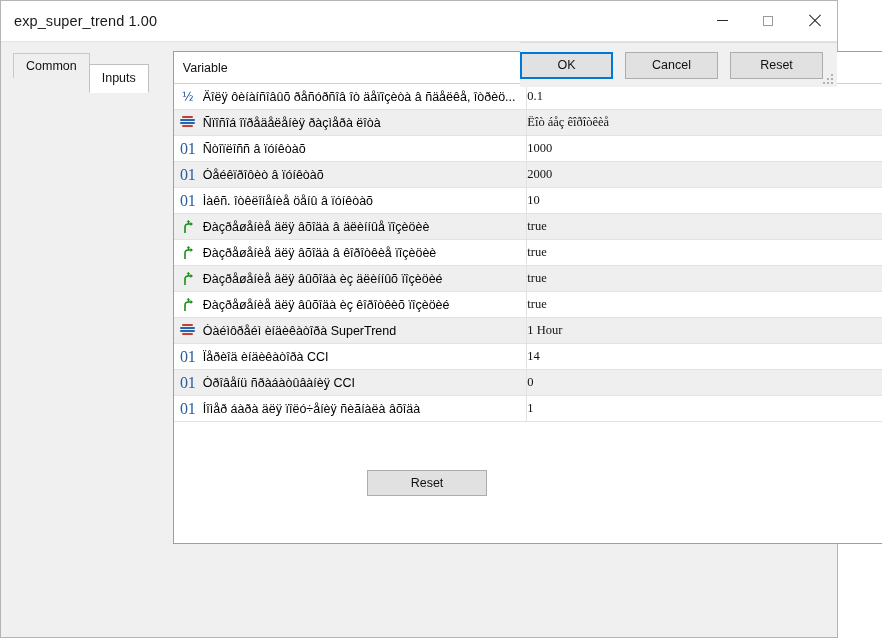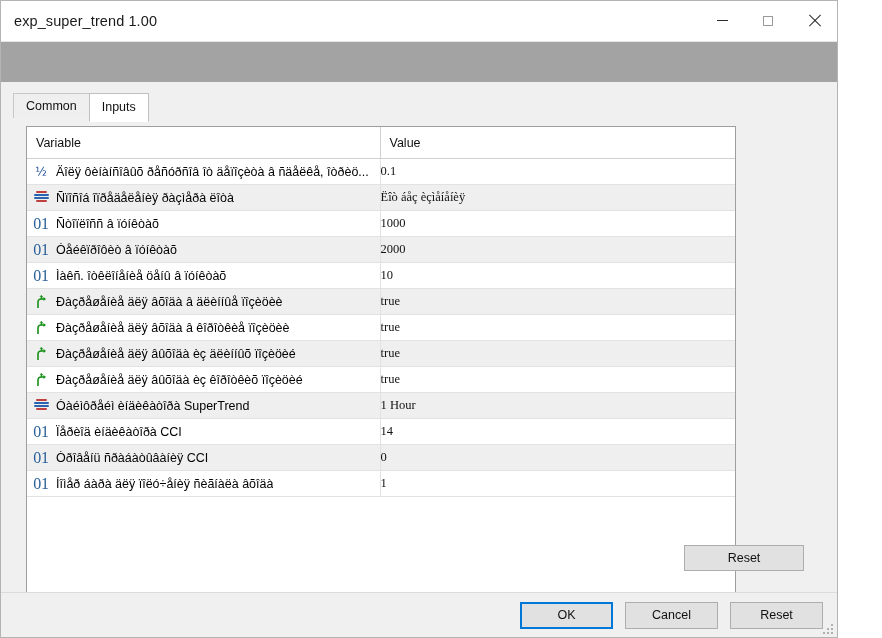--- a/index.html
+++ b/index.html
@@ -18,21 +18,21 @@
     -webkit-font-smoothing: antialiased;
   }
 
   
   .window {
     position: relative;
     width: 838px;
     height: 638px;
     box-sizing: border-box;
     border: 1px solid #b4b4b4;
-    background: #a3a3a3;
+    background: #fef9c3;
     display: flex;
     flex-direction: column;
   }
 
   
   .titlebar {
     height: 40px;
     min-height: 40px;
     background: #ffffff;
     display: flex;
@@ -88,22 +88,21 @@
   .glyph-close::before { transform: rotate(45deg); }
   .glyph-close::after  { transform: rotate(-45deg); }
 
   
   .client {
     flex: 1;
     background: #f0f0f0;
     position: relative;
     padding: 0;
     display: flex;
-    flex-direction: column;
-    margin-top: 40px;
+    flex-direction: row;
   }
 
   .tabstrip {
     position: relative;
     height: 28px;
     margin: 7px 0 0 12px;
     display: flex;
     align-items: flex-end;
     z-index: 3;
   }
@@ -118,21 +117,21 @@
     border-bottom: none;
     margin-right: -1px;
     cursor: default;
     position: relative;
     top: 1px;
   }
   .tab.active {
     background: #ffffff;
     height: 27px;
     line-height: 26px;
-    top: 5px;
+    top: 16px;
     border-color: #c0c0c0;
     border-bottom: 1px solid #ffffff;
     z-index: 4;
   }
 
   .tabpage {
     flex: 1;
     position: relative;
     margin: 0 12px 0 12px;
   }
@@ -377,21 +376,21 @@
                     <span class="tic-enum">
                         <i></i>
                         <i></i>
                         <i></i>
                         <i></i>
                       </span>
                   </span>
                   <span class="var-label">Ñïîñîá îïðåäåëåíèÿ ðàçìåðà ëîòà</span>
                 </div>
               </td>
-              <td class="val-cell">Ëîò áåç èçìåíåíèÿ</td>
+              <td class="val-cell">Ëîò áåç êîðîòêèå</td>
             </tr>
 
             <tr>
               <td class="var-cell">
                 <div class="var-inner">
                   <span class="tic tic-int">01</span>
                   <span class="var-label">Ñòîïëîññ â ïóíêòàõ</span>
                 </div>
               </td>
               <td class="val-cell">1000</td>

